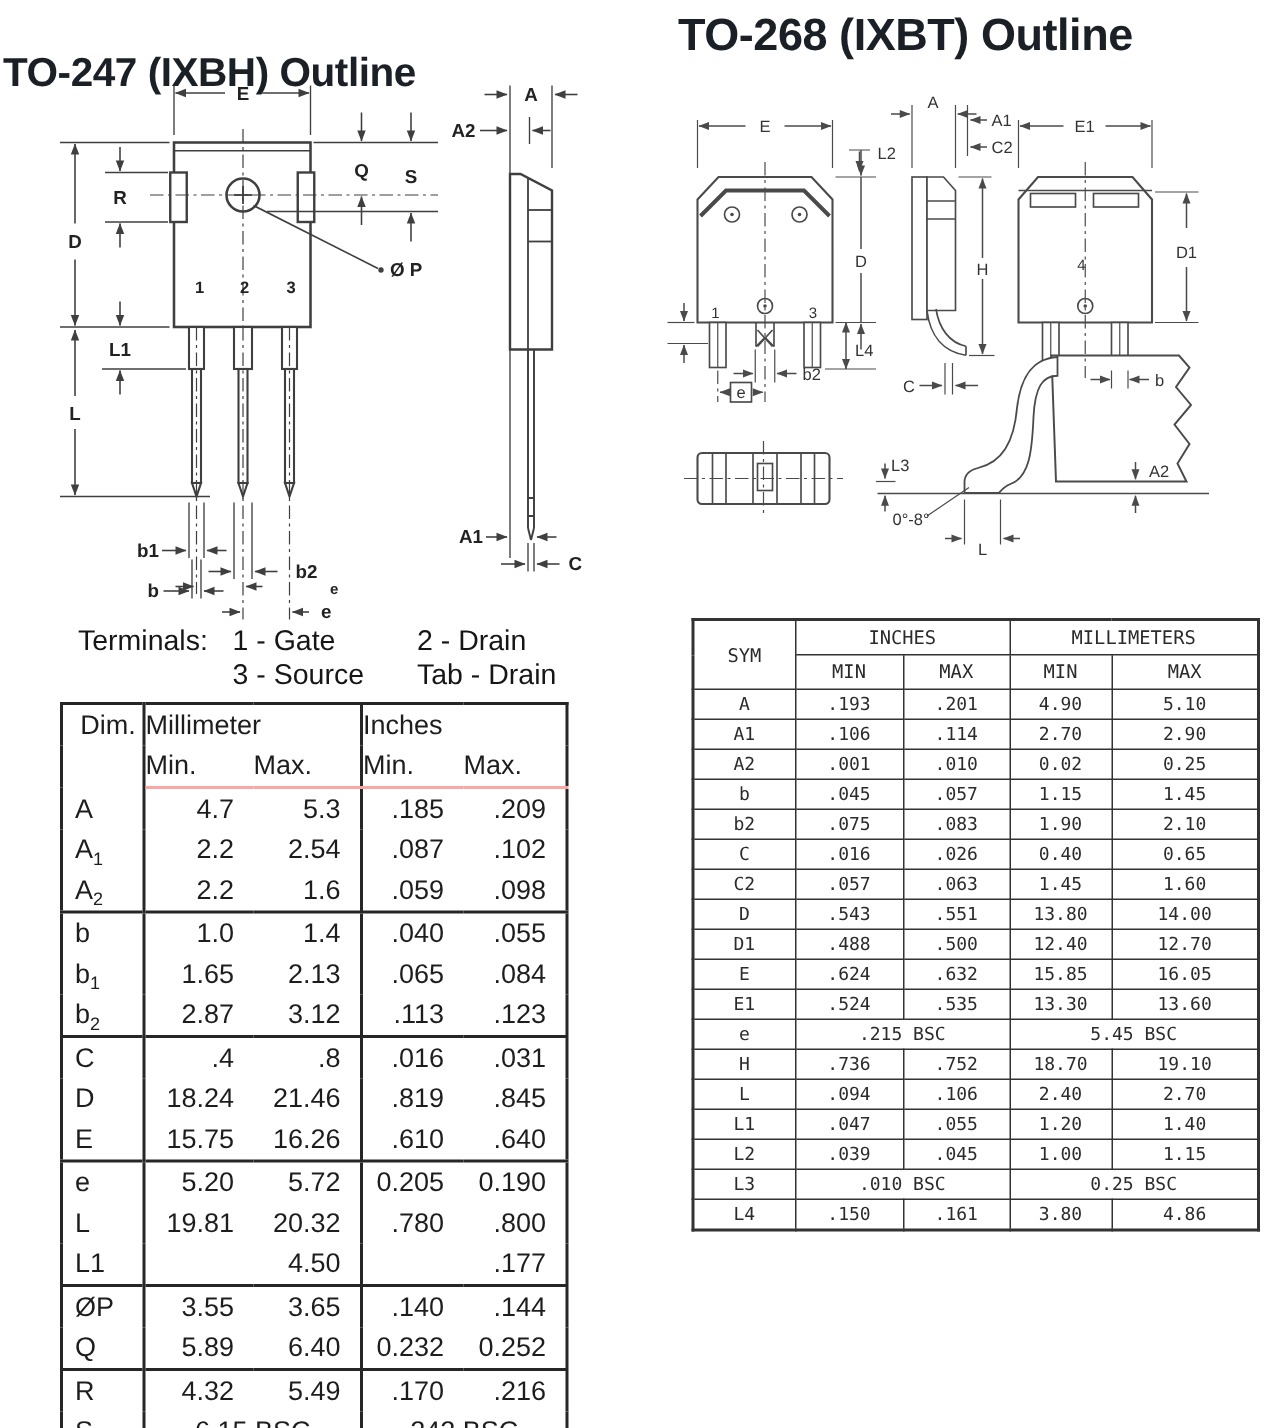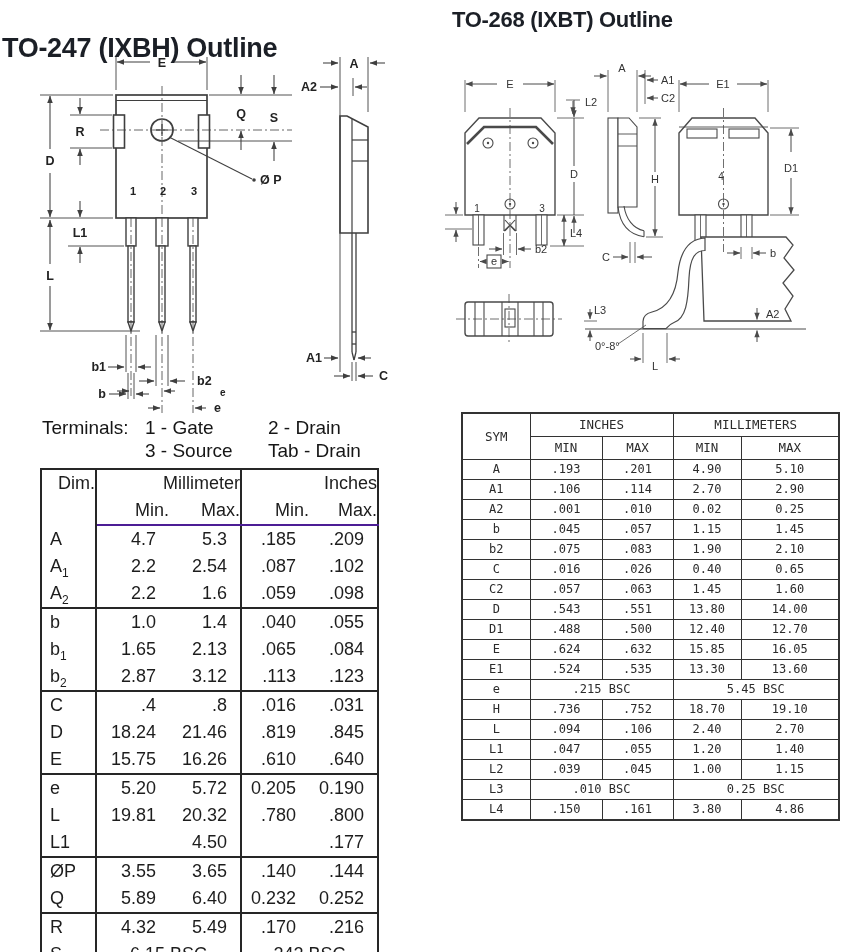--- a/index.html
+++ b/index.html
@@ -1,34 +1,34 @@
 <!DOCTYPE html>
 <html><head>
 <meta charset="utf-8">
 <style>
   html,body{margin:0;padding:0;}
   body{width:850px;height:952px;position:relative;background:#ffffff;overflow:hidden;
        font-family:"Liberation Sans",sans-serif;color:#1d1d1d;}
   .title{position:absolute;font-weight:bold;color:#1b1f26;white-space:nowrap;letter-spacing:-0.3px;}
   #title-247{left:2px;top:5px;font-size:27px;margin-top:28px;}
-  #title-268{left:452px;top:7px;font-size:22px;}
+  #title-268{left:452px;top:7px;font-size:30px;}
   svg{position:absolute;}
   #svg247{left:0;top:40px;}
   #svg268{left:440px;top:40px;}
   
-  #terminals{position:absolute;left:42px;top:416px;display:grid;
+  #terminals{position:absolute;left:52px;top:416px;display:grid;
              grid-template-columns:103px 123px auto;font-size:19px;line-height:23px;color:#161616;}
   
   #tbl247{position:absolute;left:40px;top:468px;width:337px;border-collapse:collapse;
           table-layout:fixed;font-size:18px;color:#1d1d1d;}
   #tbl247 th,#tbl247 td{padding:0;font-weight:normal;height:27px;line-height:27px;}
   #tbl247{border:2px solid #262626;}
-  #tbl247 th{height:26px;text-align:right;}
-  #tbl247 .dimh{text-align:right;padding-left:7px;vertical-align:top;border-right:2px solid #262626;}
-  #tbl247 .hdr2 th{border-bottom:2px solid #4c1d95;}
+  #tbl247 th{height:26px;text-align:left;}
+  #tbl247 .dimh{text-align:center;padding-left:7px;vertical-align:top;border-right:2px solid #262626;}
+  #tbl247 .hdr2 th{border-bottom:2px solid #fca5a5;}
   #tbl247 .bl{border-left:2px solid #262626;}
   #tbl247 td.dim{padding-left:8px;border-right:2px solid #262626;text-align:left;}
   #tbl247 td.num{text-align:right;padding-right:13px;}
   #tbl247 td.ctr{text-align:center;}
   #tbl247 tr.grp td{border-top:2px solid #262626;}
   #tbl247 sub{font-size:12px;line-height:0;}
   
   #tbl268{position:absolute;left:461px;top:412px;width:377px;border-collapse:collapse;
           table-layout:fixed;font-family:"DejaVu Sans Mono",monospace;font-size:12px;color:#2b2b2b;
           border:2px solid #333;}

